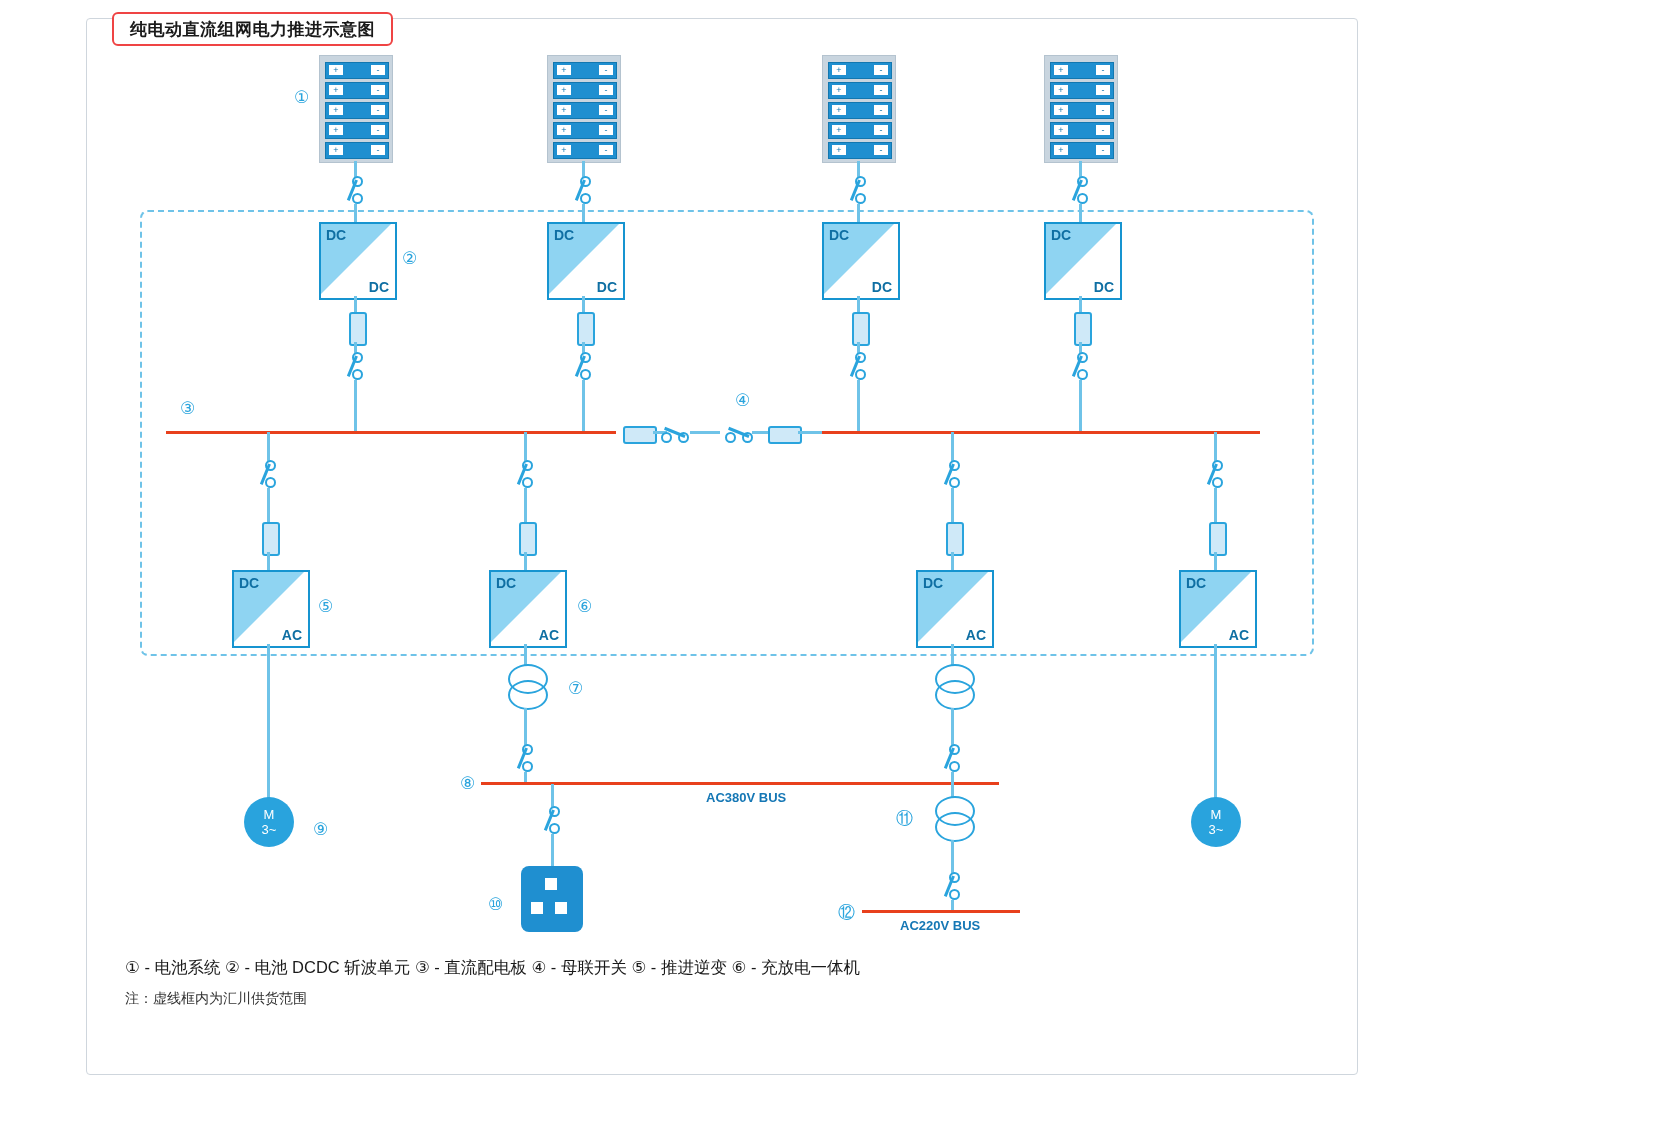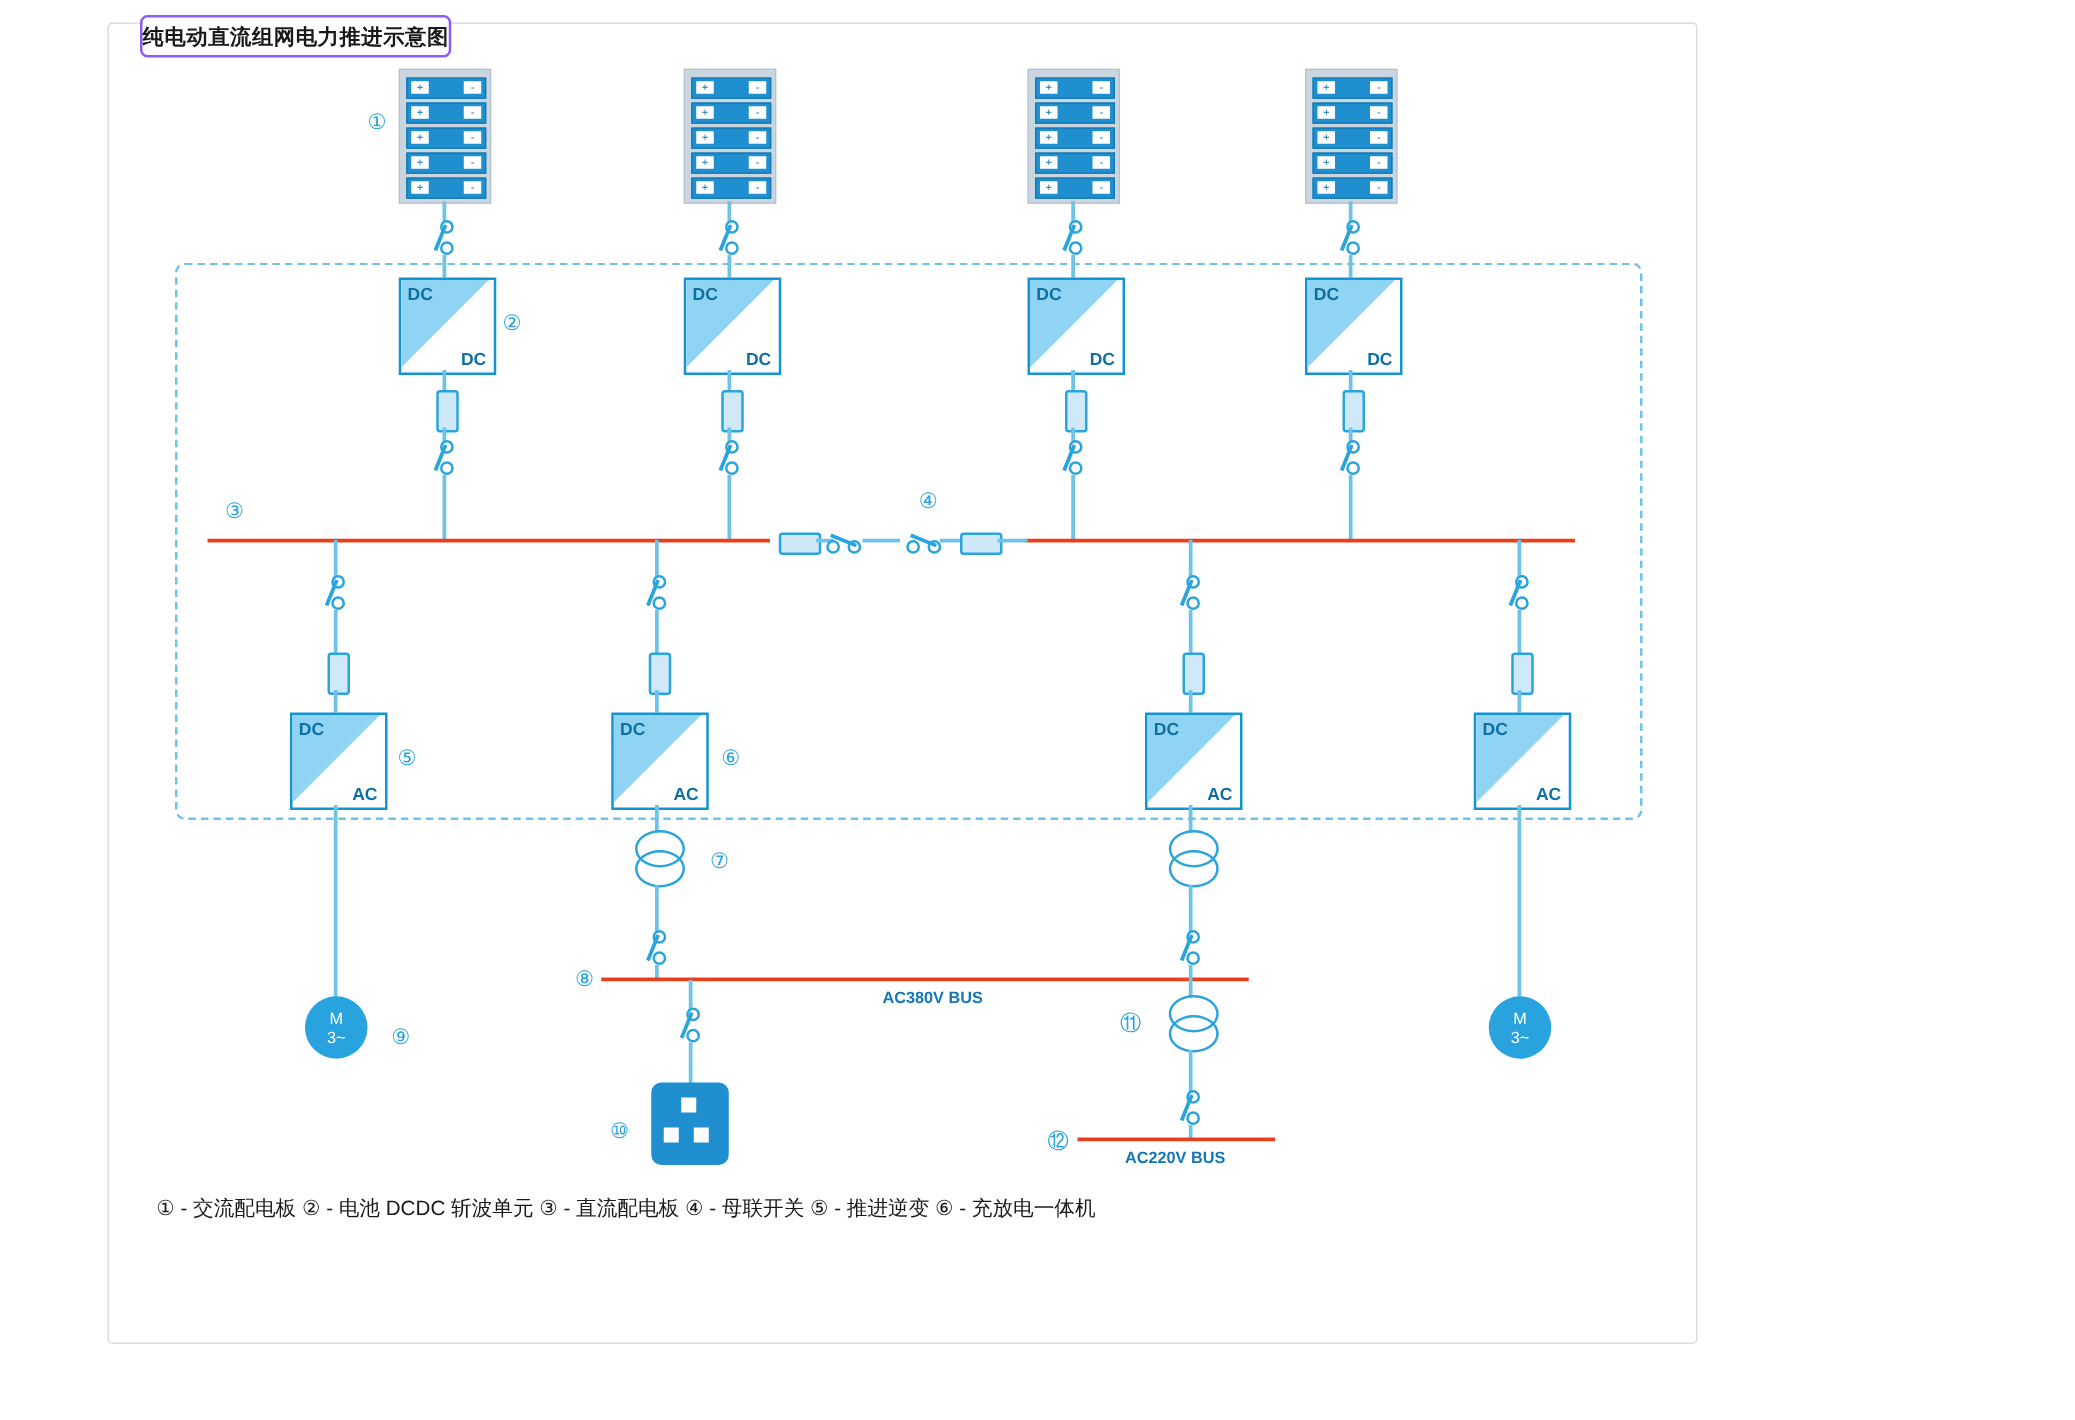--- a/index.html
+++ b/index.html
@@ -3,22 +3,22 @@
 <meta charset="utf-8">
 <style>
   html,body{margin:0;padding:0;background:#ffffff;}
   body{font-family:"Liberation Sans","DejaVu Sans",sans-serif;}
   #page{position:relative;width:1660px;height:1136px;background:#ffffff;overflow:hidden;}
 
   
   .card{position:absolute;left:86px;top:18px;width:1270px;height:1055px;border:1px solid #cfd6dd;border-radius:4px;background:#fff;}
 
   
-  .title-chip{position:absolute;left:112px;top:12px;height:30px;padding:0 0;display:flex;align-items:center;
-      border:2px solid #8b5cf6;border-radius:6px;background:#fff;color:#1a1a1a;font-size:17px;font-weight:bold;letter-spacing:.5px;z-index:5;}
+  .title-chip{position:absolute;left:112px;top:12px;height:30px;padding:0 16px;display:flex;align-items:center;
+      border:2px solid #ef4444;border-radius:6px;background:#fff;color:#1a1a1a;font-size:17px;font-weight:bold;letter-spacing:.5px;z-index:5;}
 
   
   .dashed-box{position:absolute;left:140px;top:210px;width:1170px;height:442px;border:2px dashed #6fc3e8;border-radius:8px;}
 
   
   .rack{position:absolute;width:72px;height:106px;background:#c9d5df;border:1px solid #b4c3cf;}
   .rack .row{position:absolute;left:5px;width:62px;height:15px;background:#1f8fd0;border:1px solid #1277b0;}
   .rack .row .plus,.rack .row .minus{position:absolute;top:2px;width:14px;height:10px;background:#fff;color:#1277b0;font-size:9px;line-height:10px;text-align:center;}
   .rack .row .plus{left:3px;}
   .rack .row .minus{right:3px;}
@@ -414,16 +414,17 @@
     <div class="lt">DC</div>
     <div class="rb">AC</div>
   </div>
   <div class="w vw" style="left:1214px;top:644px;height:158px;"></div>
   <div class="motor" style="left:1191px;top:797px;">
     <span>M</span>
     <span>3~</span>
   </div>
 
   <div class="legend">
-    <div class="line">① - 交流配电板    ② - 电池 DCDC 斩波单元    ③ - 直流配电板    ④ - 母联开关    ⑤ - 推进逆变    ⑥ - 充放电一体机</div>
+    <div class="line">① - 电池系统    ② - 电池 DCDC 斩波单元    ③ - 直流配电板    ④ - 母联开关    ⑤ - 推进逆变    ⑥ - 充放电一体机</div>
+    <div class="note">注：虚线框内为汇川供货范围</div>
   </div>
 
 </div>
 
 </body></html>

